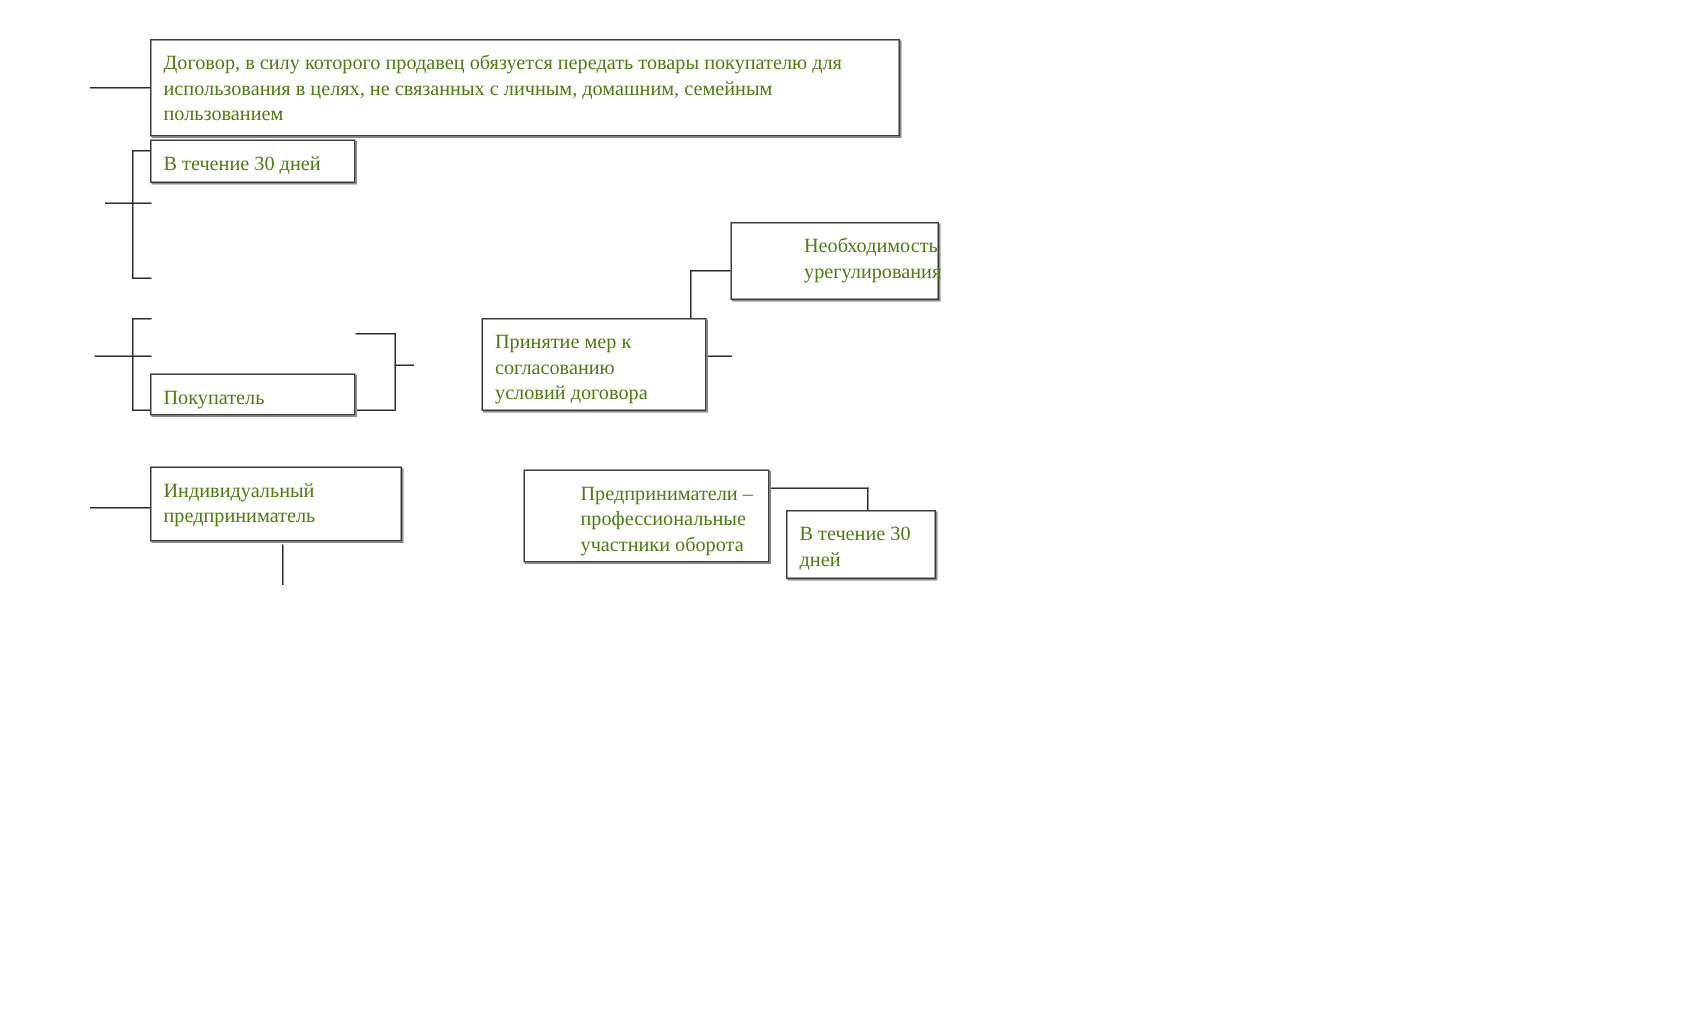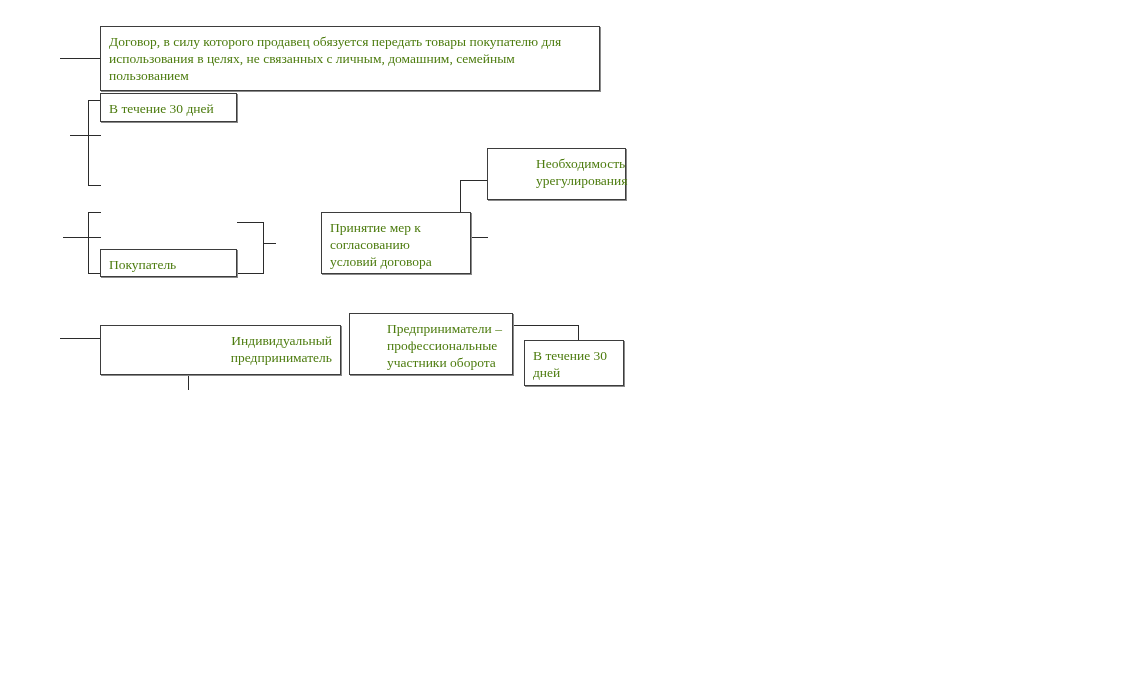--- a/index.html
+++ b/index.html
@@ -67,20 +67,20 @@
     <div class="line h" style="left: 513px; top: 325px; width: 66px;"></div>
     <div class="line v" style="left: 578px; top: 325px; height: 16px;"></div>
     <div class="node" style="left: 100px; top: 26px; width: 500px; height: 65px;">Договор, в силу которого продавец обязуется передать товары покупателю для использования в целях, не связанных с личным, домашним, семейным пользованием</div>
     <div class="node" style="left: 100px; top: 93px; width: 137px; height: 29px;">В течение 30 дней</div>
     <div class="node" style="left: 487px; top: 148px; width: 139px; height: 52px; padding-left: 48px;">Необходимость
 урегулирования</div>
     <div class="node" style="left: 275px; top: 212px; width: 150px; height: 62px; margin-left: 46px;">Принятие мер к
 согласованию
 условий договора</div>
     <div class="node" style="left: 100px; top: 249px; width: 137px; height: 28px;">Покупатель</div>
-    <div class="node" style="left: 100px; top: 325px; width: 241px; height: 50px; text-align: right;">Индивидуальный
+    <div class="node" style="left: 100px; top: 311px; width: 168px; height: 50px;">Индивидуальный
 предприниматель</div>
     <div class="node" style="left: 349px; top: 313px; width: 164px; height: 62px; padding-left: 37px;">Предприниматели –
 профессиональные
 участники оборота</div>
     <div class="node" style="left: 524px; top: 340px; width: 100px; height: 46px;">В течение 30
 дней</div>
   </div>
 
 </body></html>

